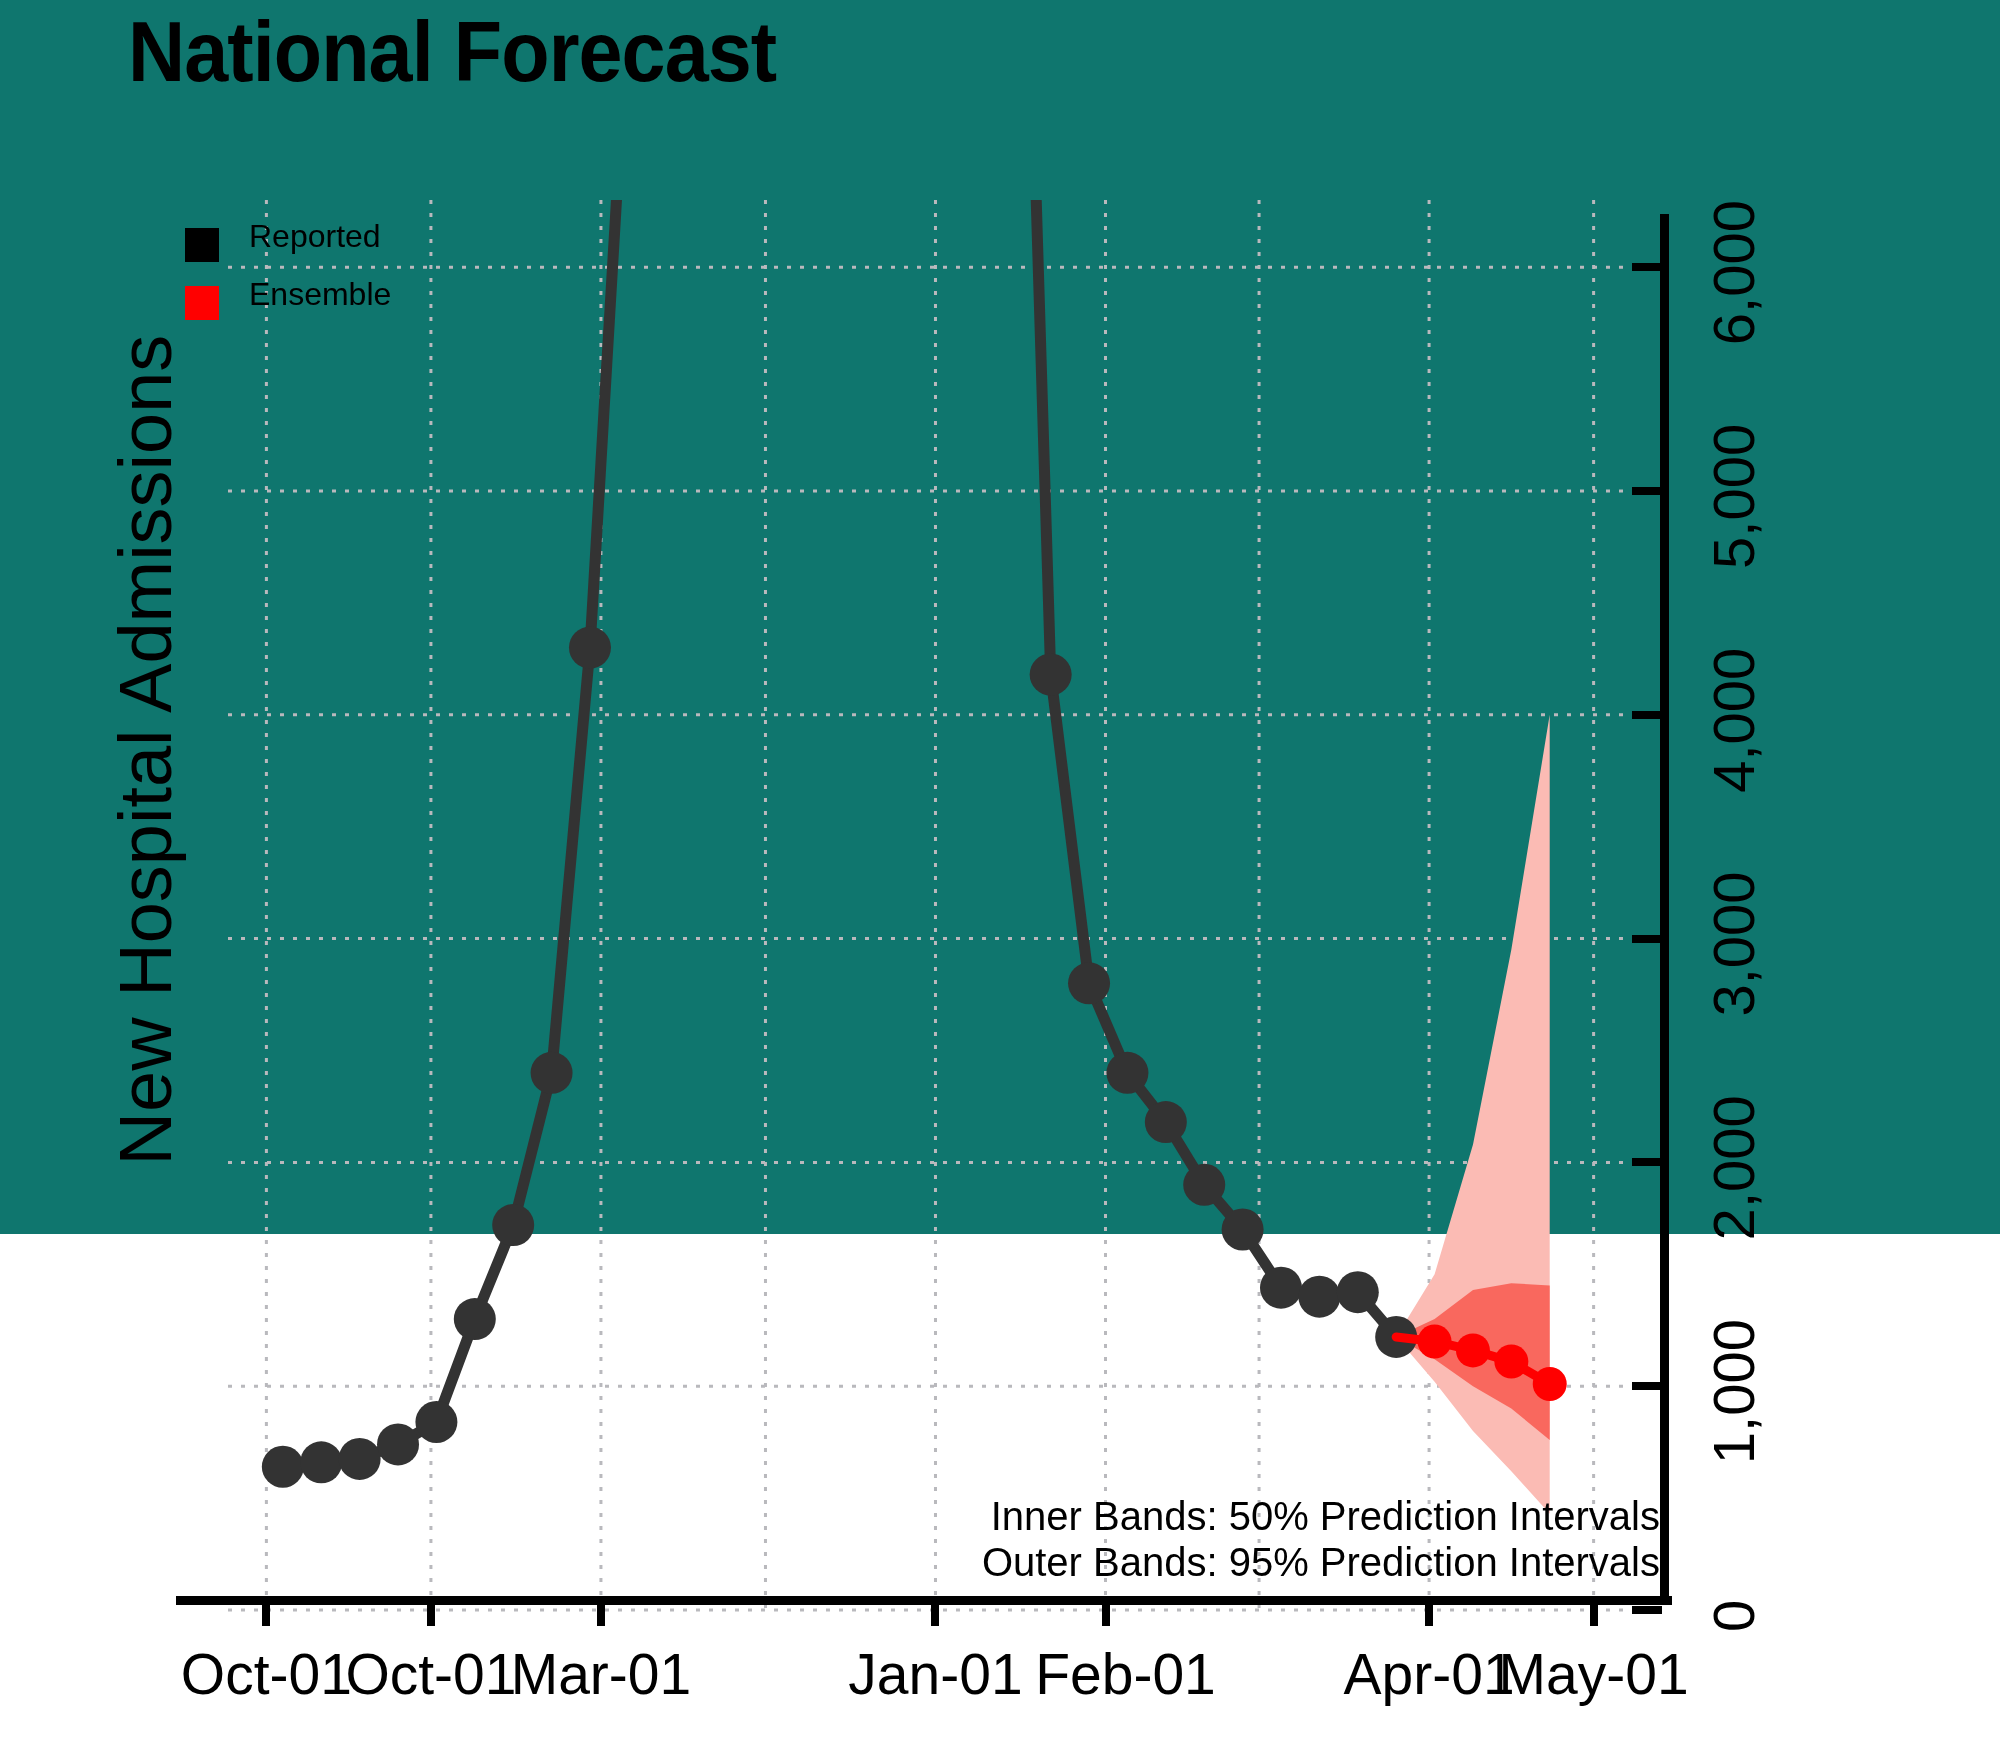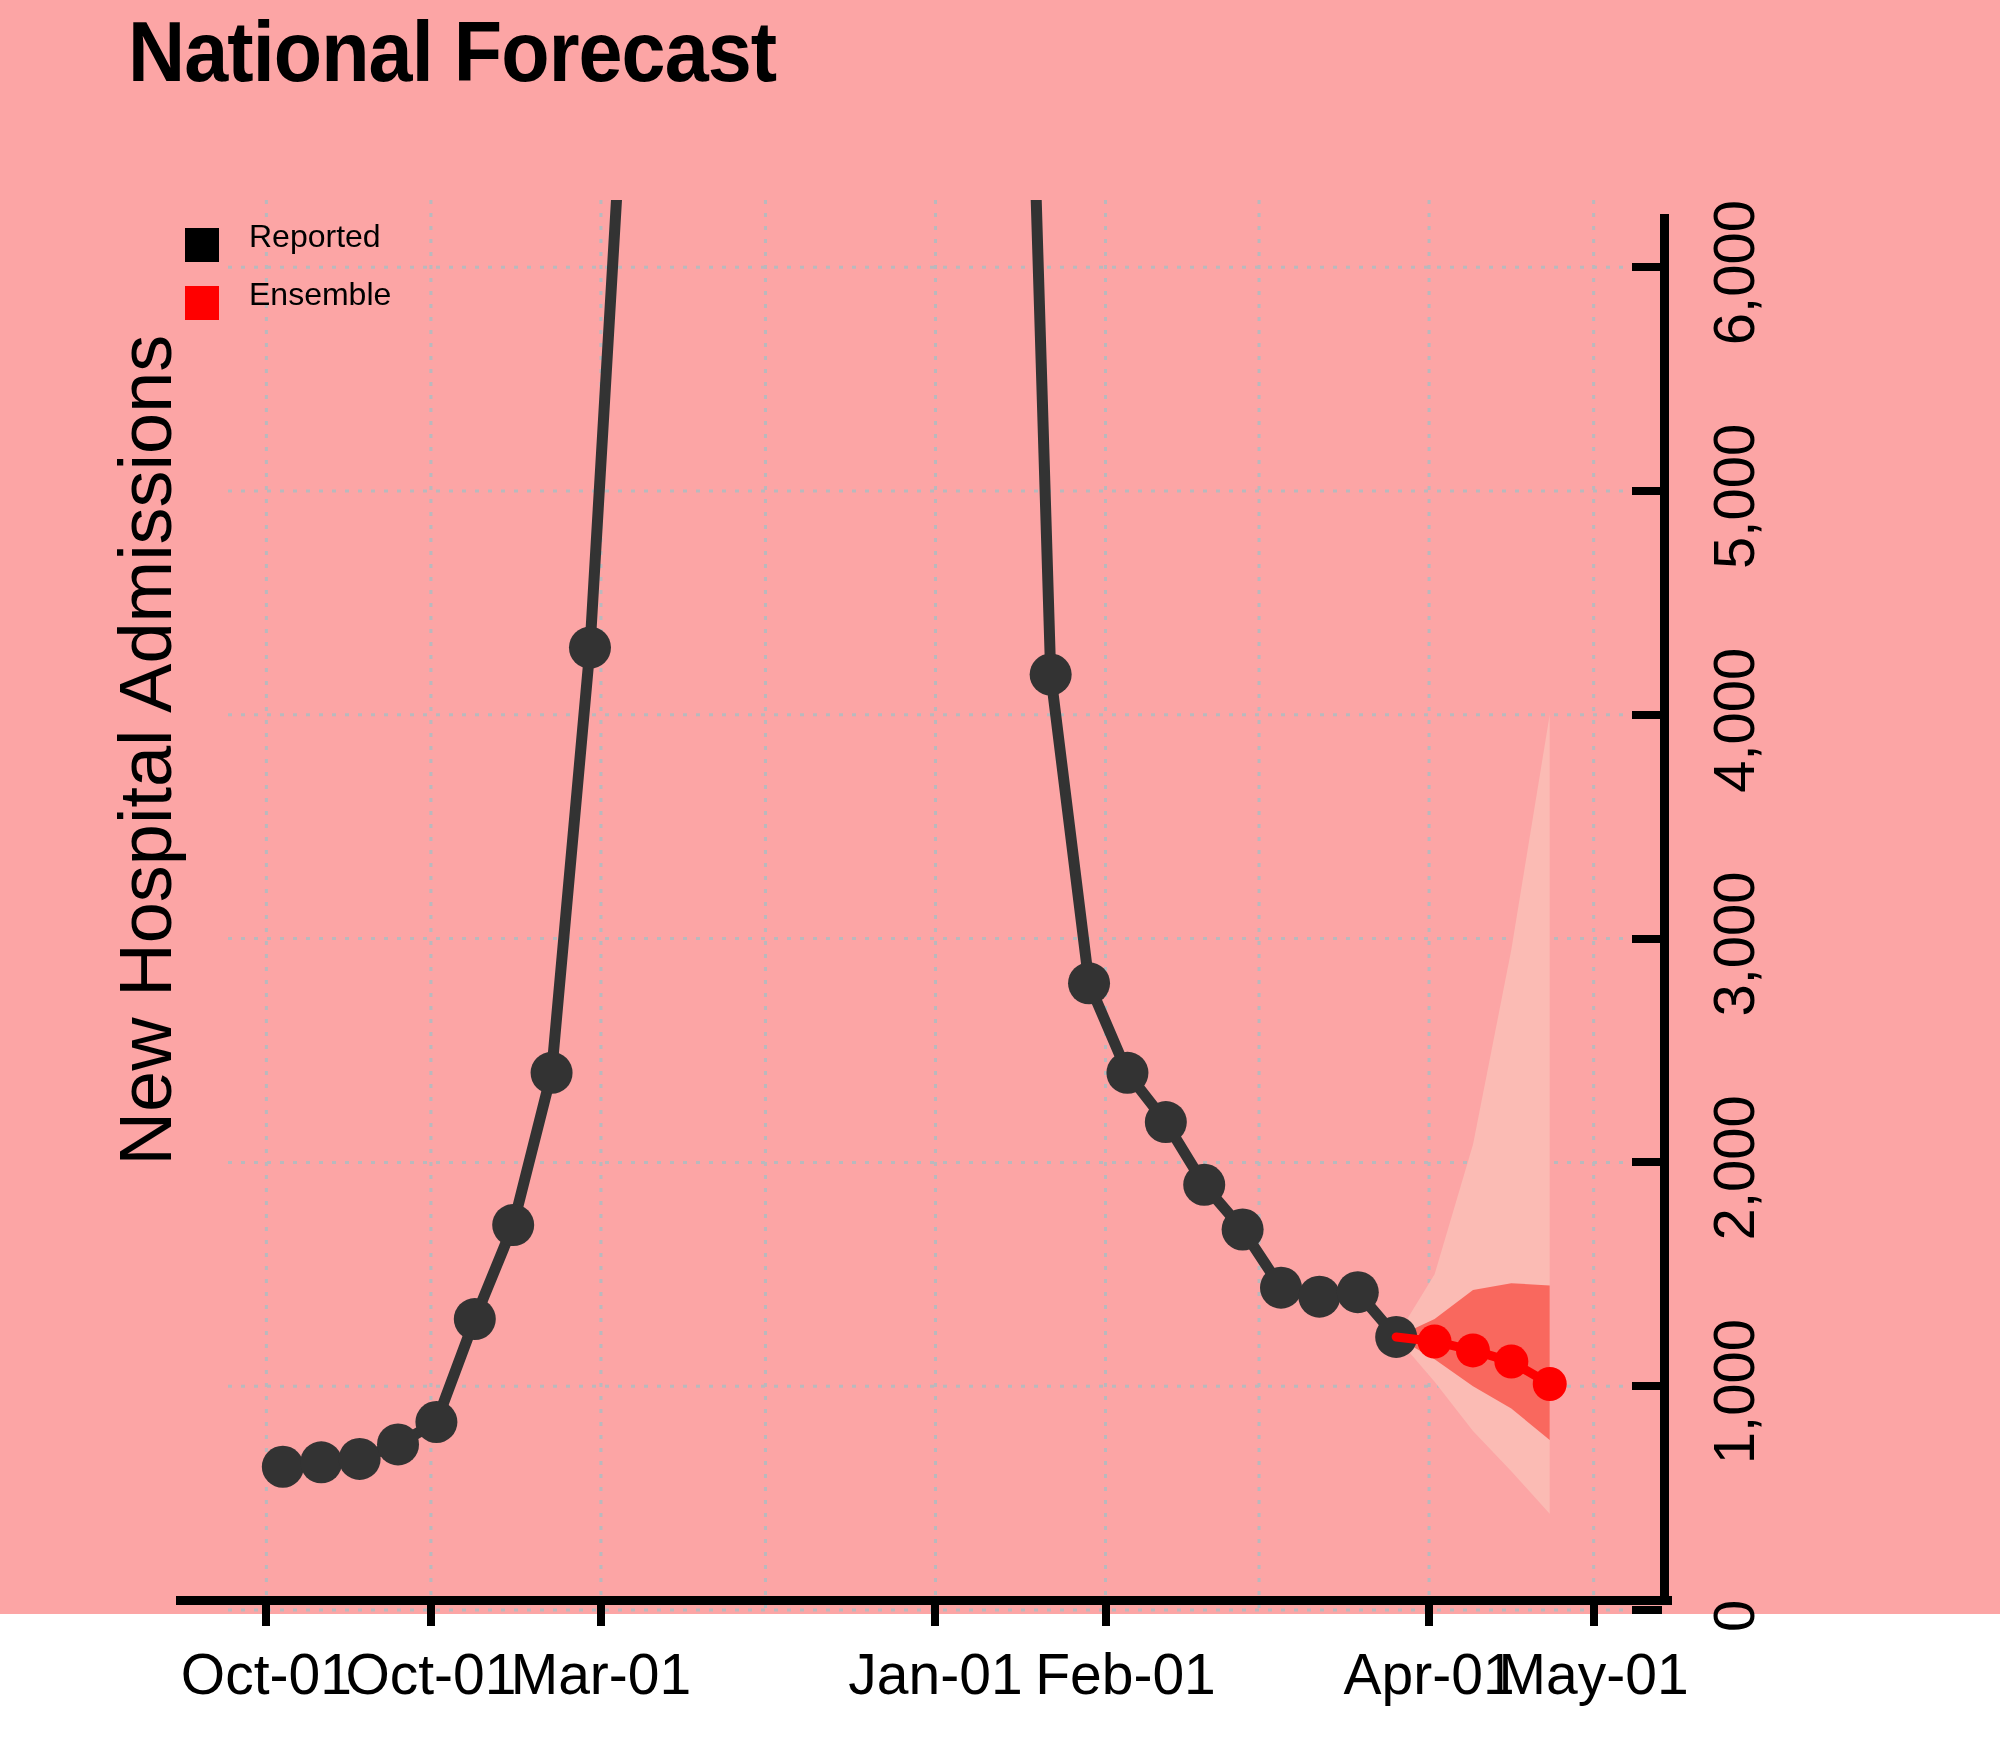--- a/index.html
+++ b/index.html
@@ -1,17 +1,17 @@
 <!DOCTYPE html>
 <html><head>
 <meta charset="utf-8">
 <style>
   html,body{margin:0;padding:0;background:#fff;}
   body{width:2000px;height:1750px;font-family:"Liberation Sans",sans-serif;overflow:hidden;}
-  #page{position:relative;width:2000px;height:1614px;background:#fca5a5;}
+  #page{position:relative;width:2000px;height:1234px;background:#0f766e;}
 
   
   #chart-title{
     position:absolute;left:128px;top:2px;
     font-family:"Liberation Sans",sans-serif;
     font-weight:bold;font-size:86px;letter-spacing:-1px;
     color:#000;white-space:nowrap;
     transform:scaleX(0.92);transform-origin:left top;
   }
 
@@ -129,20 +129,24 @@
     <div class="legend-row">
       <span class="legend-swatch" style="background:#000000"></span>
       <span class="legend-label">Reported</span>
     </div>
     <div class="legend-row">
       <span class="legend-swatch" style="background:#FF0000"></span>
       <span class="legend-label">Ensemble</span>
     </div>
   </div>
 
+  <div id="annotation">
+    <div>Inner Bands: 50% Prediction Intervals</div>
+    <div>Outer Bands: 95% Prediction Intervals</div>
+  </div>
 
   <div id="axes-layer">
     <div id="y-axis-line"></div>
     <div id="x-axis-line"></div>
   <div class="y-tick" style="top: 1606px;"></div>
       <div class="y-tick-label" style="transform: translate(1700px, 1632px) rotate(-90deg);">0</div>
       <div class="y-tick" style="top: 1382.19px;"></div>
       <div class="y-tick-label" style="transform: translate(1700px, 1464.19px) rotate(-90deg);">1,000</div>
       <div class="y-tick" style="top: 1158.38px;"></div>
       <div class="y-tick-label" style="transform: translate(1700px, 1240.38px) rotate(-90deg);">2,000</div>

